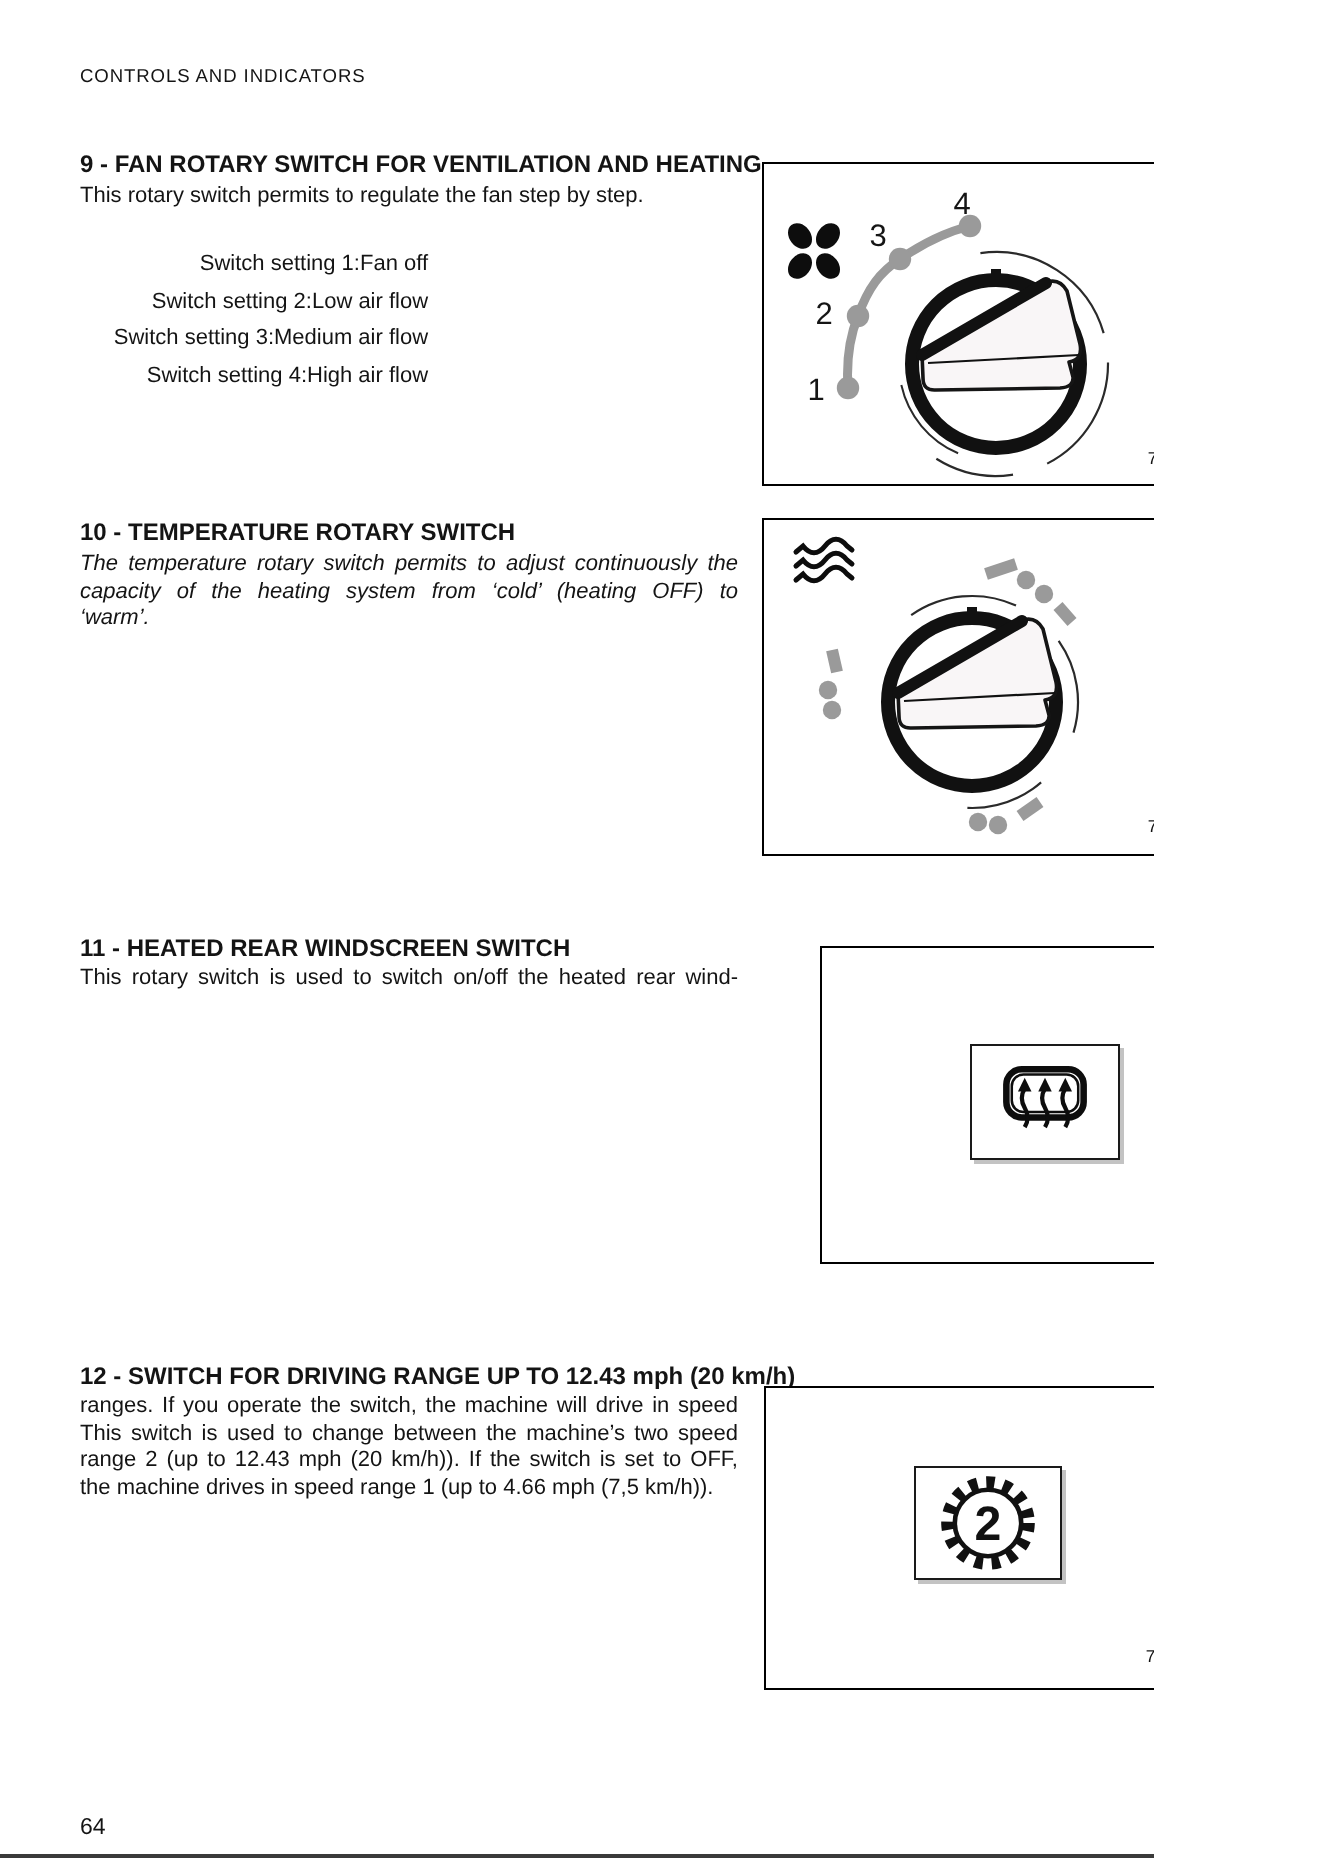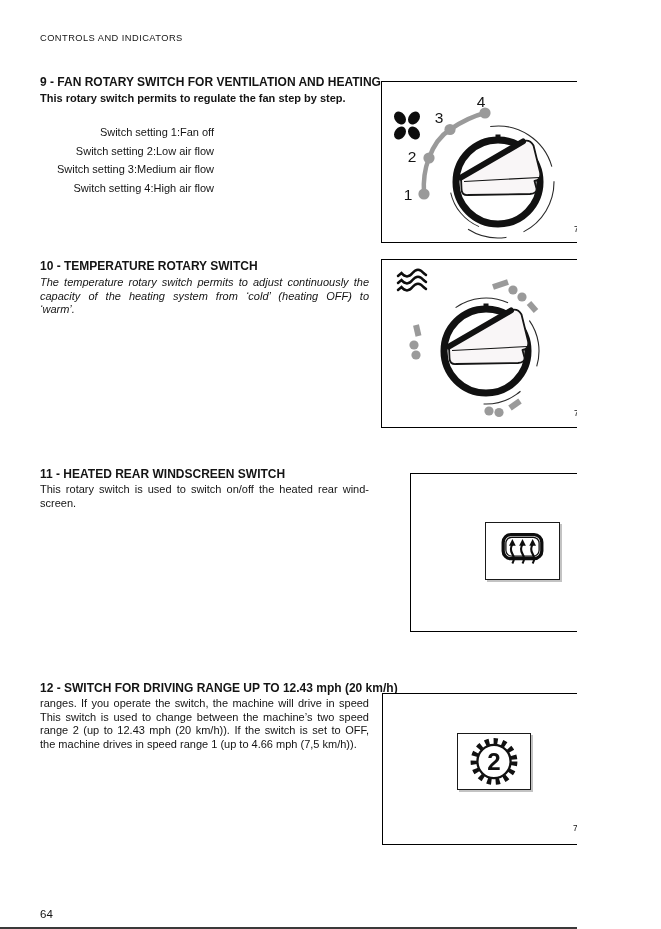--- a/index.html
+++ b/index.html
@@ -28,21 +28,21 @@
   svg text{font-family:"Liberation Sans",sans-serif;}
 </style>
 </head>
 <body>
 
 <div class="page">
 
   <div class="abs header">CONTROLS AND INDICATORS</div>
 
   <div class="abs s-title" style="top:75px;">9 - FAN ROTARY SWITCH FOR VENTILATION AND HEATING</div>
-  <div class="abs bodyblock" style="top:92px;font-weight:bold;">
+  <div class="abs bodyblock" style="top:92px;">
     <div class="bodyline">This rotary switch permits to regulate the fan step by step.</div>
   </div>
   <div class="abs setlist">
     <div class="setrow">
       <span class="setlab">Switch setting 1:</span><span>Fan off</span>
     </div>
     <div class="setrow">
       <span class="setlab">Switch setting 2:</span><span>Low air flow</span>
     </div>
     <div class="setrow">
@@ -127,21 +127,20 @@
         <path d="M -37,-4.5 L 25,-40.5" stroke="#111" stroke-width="6" stroke-linecap="round" fill="none"></path>
         <path d="M -34,-0.5 L 41.5,-4.5" stroke="#111" stroke-width="1.1" fill="none"></path>
       </g>
     </svg>
     <div class="caption" style="bottom:9px;margin-top:38px;">7s_040</div>
   </div>
 
   <div class="abs s-title" style="top:467px;">11 - HEATED REAR WINDSCREEN SWITCH</div>
   <div class="abs bodyblock" style="top:483px;">
     <div class="bodyline jl">This rotary switch is used to switch on/off the heated rear wind-</div>
-    <div class="bodyline">screen.</div>
   </div>
 
   <div class="figbox" id="box3">
     <div class="innerbtn" style="left:74px;top:48px;width:75px;height:58px;">
       <svg class="figsvg" viewBox="0 0 75 58">
         <g transform="translate(17.5,12)" stroke="#0d0d0d" fill="none">
           <rect x="0" y="0" width="40" height="25" rx="8" stroke-width="3.4"></rect>
           <rect x="2.8" y="2.8" width="34.4" height="19.4" rx="6" stroke-width="1.3"></rect>
           <g stroke-width="2.2">
             <path d="M 9.5,30 Q 12.5,25 9.5,20 Q 6.5,15 9.5,10"></path>

